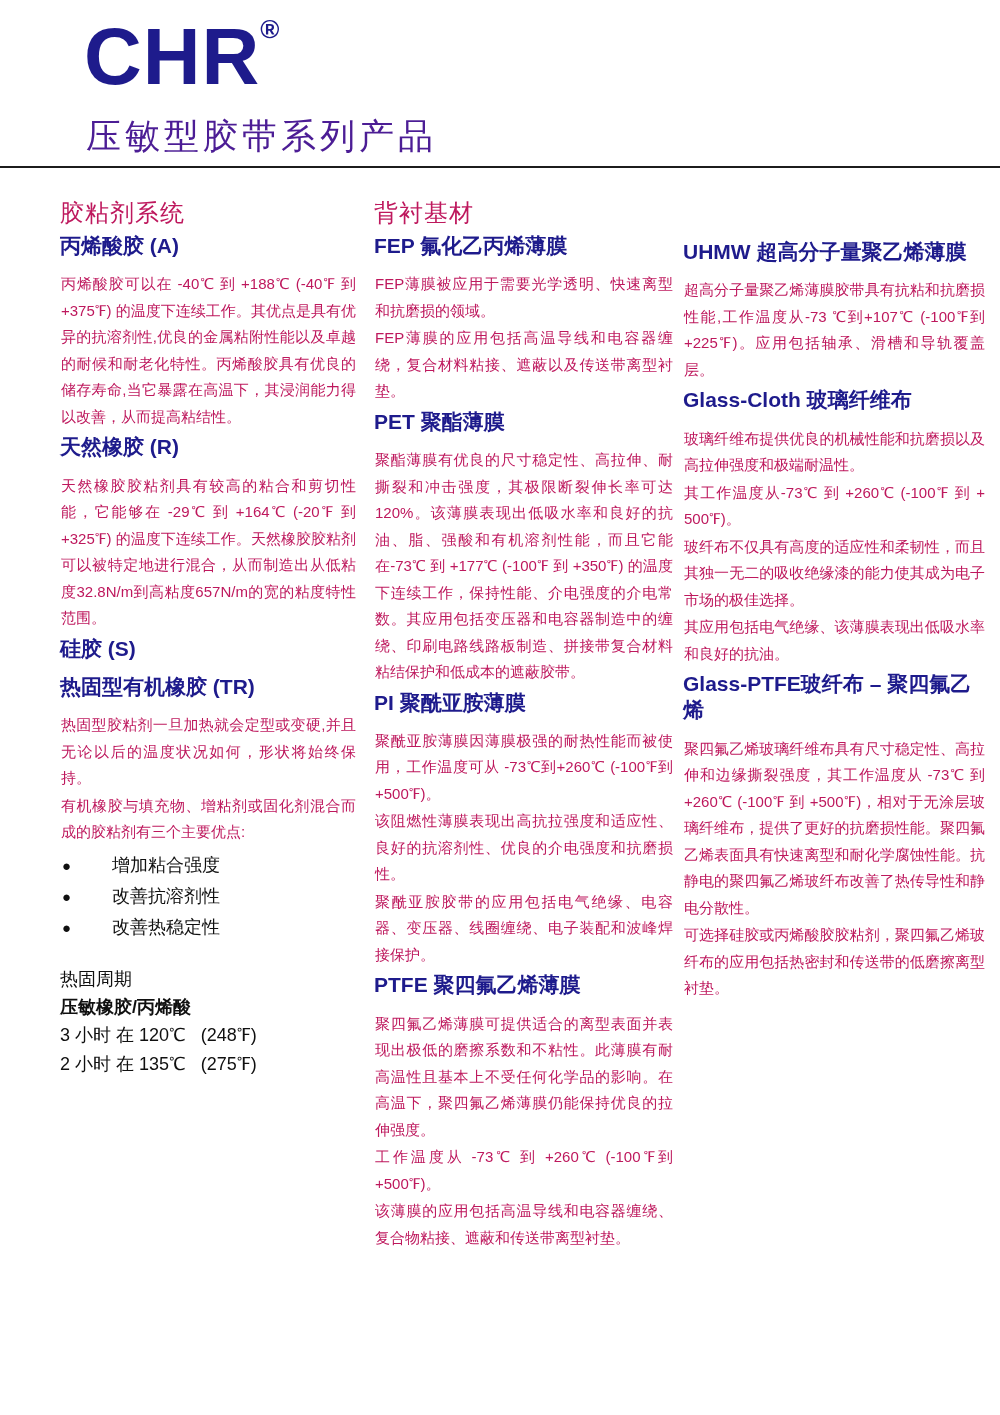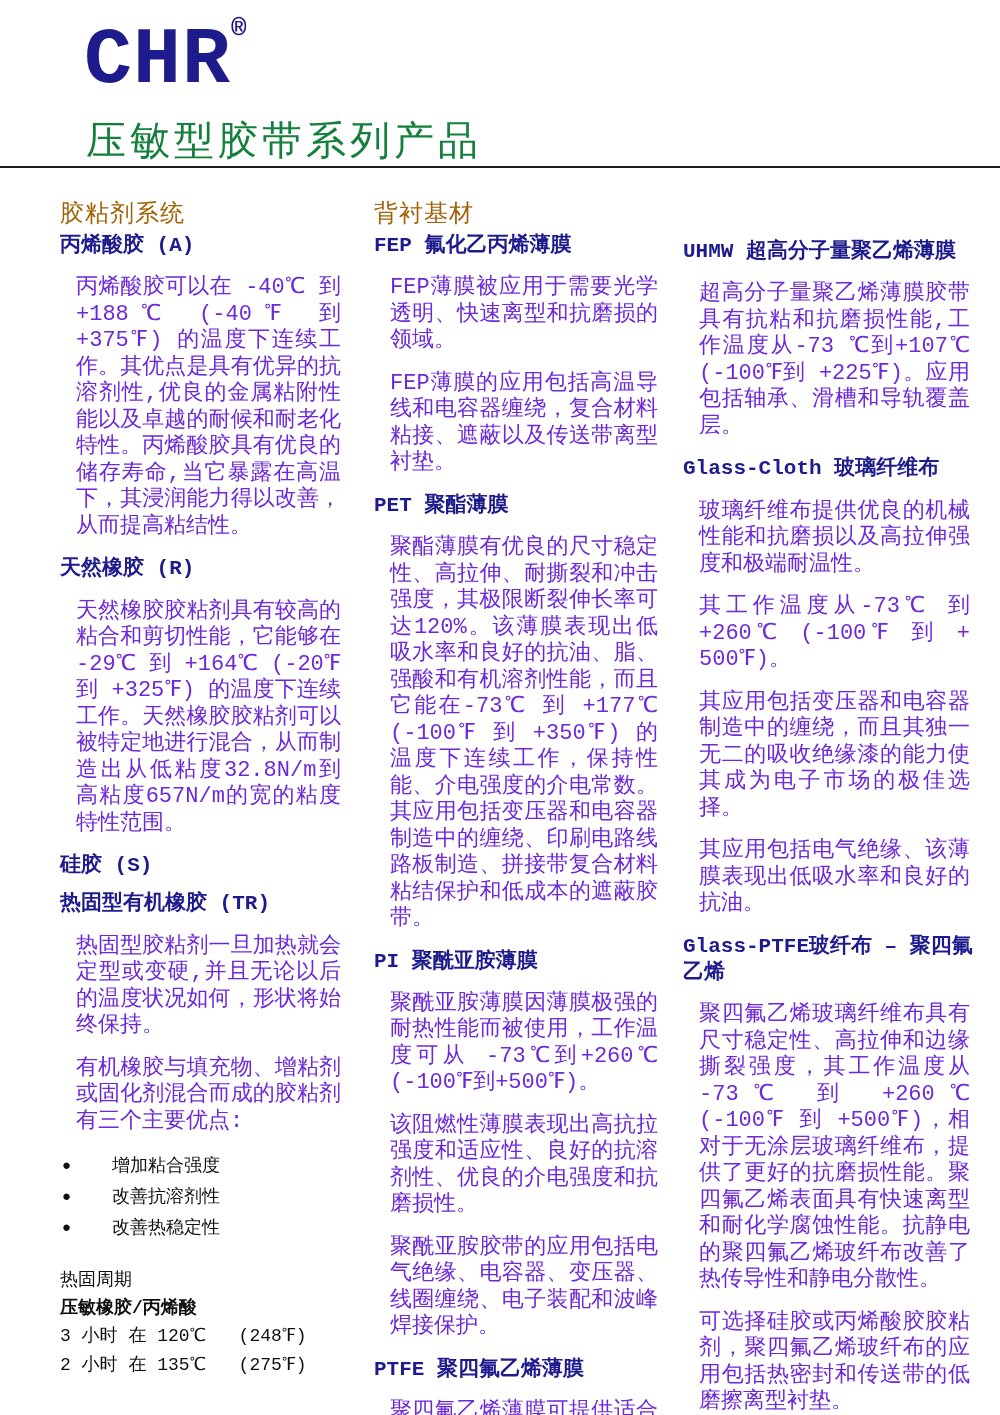--- a/index.html
+++ b/index.html
@@ -1,59 +1,59 @@
 <!DOCTYPE html>
 <html><head>
 <meta charset="utf-8">
 <style>
   html, body { margin:0; padding:0; background:#ffffff; }
   .page {
     position:relative;
     width:1000px; height:1415px;
     background:#ffffff;
-    font-family:Liberation Mono, monospace;
+    font-family:Liberation Sans, sans-serif;
     color:#101010;
     overflow:hidden;
   }
 
   
   .logo {
     position:absolute; left:84px; top:16px;
     font-size:80px; font-weight:bold; line-height:1;
     color:#1e1b8c; letter-spacing:1px;
   }
   .logo .reg { font-size:26px; vertical-align:46px; font-weight:bold; }
   .subtitle {
     position:absolute; left:86px; top:113px;
-    font-size:40px; color:#15803d; letter-spacing:4px;
+    font-size:35px; color:#4c1d95; letter-spacing:4px;
   }
   .rule {
     position:absolute; left:0; top:166px; width:1000px; height:0;
     border-top:2px solid #1c1c1c;
   }
 
   
   .col { position:absolute; top:197px; }
   .col-1 { left:60px;  width:297px; }
   .col-2 { left:374px; width:300px; }
   .col-3 { left:683px; top:235px; width:303px; }
 
   .col-heading {
-    font-size:24px; font-weight:400; color:#a16207;
+    font-size:24px; font-weight:400; color:#be185d;
     margin:0 0 0 0; letter-spacing:1px;
   }
   .sec-title {
     font-size:21px; font-weight:700; color:#1e1b8c;
     margin:24px 0 12px 0; line-height:1.25;
   }
   .sec-title:first-child { margin-top:4px; }
   .sec-title .reg { font-size:13px; vertical-align:8px; }
   .body {
-    font-size:22px; line-height:26.5px; color:#6d28d9;
-    margin:16px; text-align:justify;
+    font-size:15px; line-height:26.5px; color:#be185d;
+    margin:1px; text-align:justify;
   }
   .bullets { margin:4px 0 0 0; }
   .bullet-row { display:flex; font-size:18px; line-height:31px; }
   .bullet-dot { width:50px; padding-left:2px; font-size:15px; }
   .cure { margin-top:22px; }
   .cure-title { font-size:18px; line-height:28px; }
   .cure-sub { font-size:18px; line-height:28px; font-weight:700; }
   .cure-row { font-size:18px; line-height:29px; white-space:pre-wrap; }
 </style>
 </head>
@@ -144,21 +144,21 @@
 
     <div>
       <h3 class="sec-title">UHMW  超高分子量聚乙烯薄膜</h3>
       <p class="body">超高分子量聚乙烯薄膜胶带具有抗粘和抗磨损性能,工作温度从-73 ℃到+107℃ (-100℉到 +225℉)。应用包括轴承、滑槽和导轨覆盖层。</p>
     </div>
 
     <div>
       <h3 class="sec-title">Glass-Cloth  玻璃纤维布</h3>
       <p class="body">玻璃纤维布提供优良的机械性能和抗磨损以及高拉伸强度和极端耐温性。</p>
       <p class="body">其工作温度从-73℃ 到 +260℃ (-100℉ 到 + 500℉)。</p>
-      <p class="body">其应用包括变压器和电容器制造中的缠绕，而且其独一无二的吸收绝缘漆的能力使其成为电子市场的极佳选择。</p>
+      <p class="body">玻纤布不仅具有高度的适应性和柔韧性，而且其独一无二的吸收绝缘漆的能力使其成为电子市场的极佳选择。</p>
       <p class="body">其应用包括电气绝缘、该薄膜表现出低吸水率和良好的抗油。</p>
     </div>
 
     <div>
       <h3 class="sec-title">Glass-PTFE玻纤布 – 聚四氟乙烯</h3>
       <p class="body">聚四氟乙烯玻璃纤维布具有尺寸稳定性、高拉伸和边缘撕裂强度，其工作温度从 -73℃ 到 +260℃ (-100℉ 到 +500℉)，相对于无涂层玻璃纤维布，提供了更好的抗磨损性能。聚四氟乙烯表面具有快速离型和耐化学腐蚀性能。抗静电的聚四氟乙烯玻纤布改善了热传导性和静电分散性。</p>
       <p class="body">可选择硅胶或丙烯酸胶胶粘剂，聚四氟乙烯玻纤布的应用包括热密封和传送带的低磨擦离型衬垫。</p>
     </div>
   </div>
 

